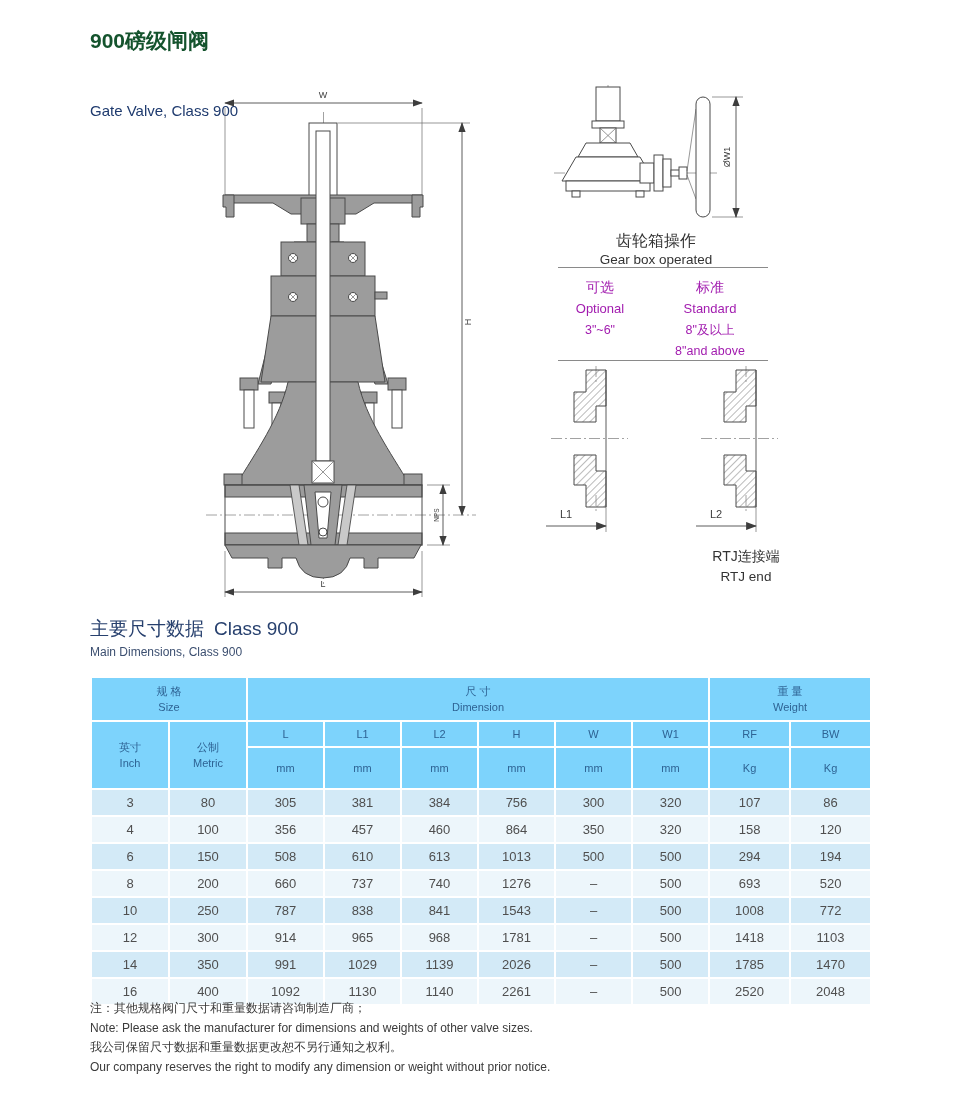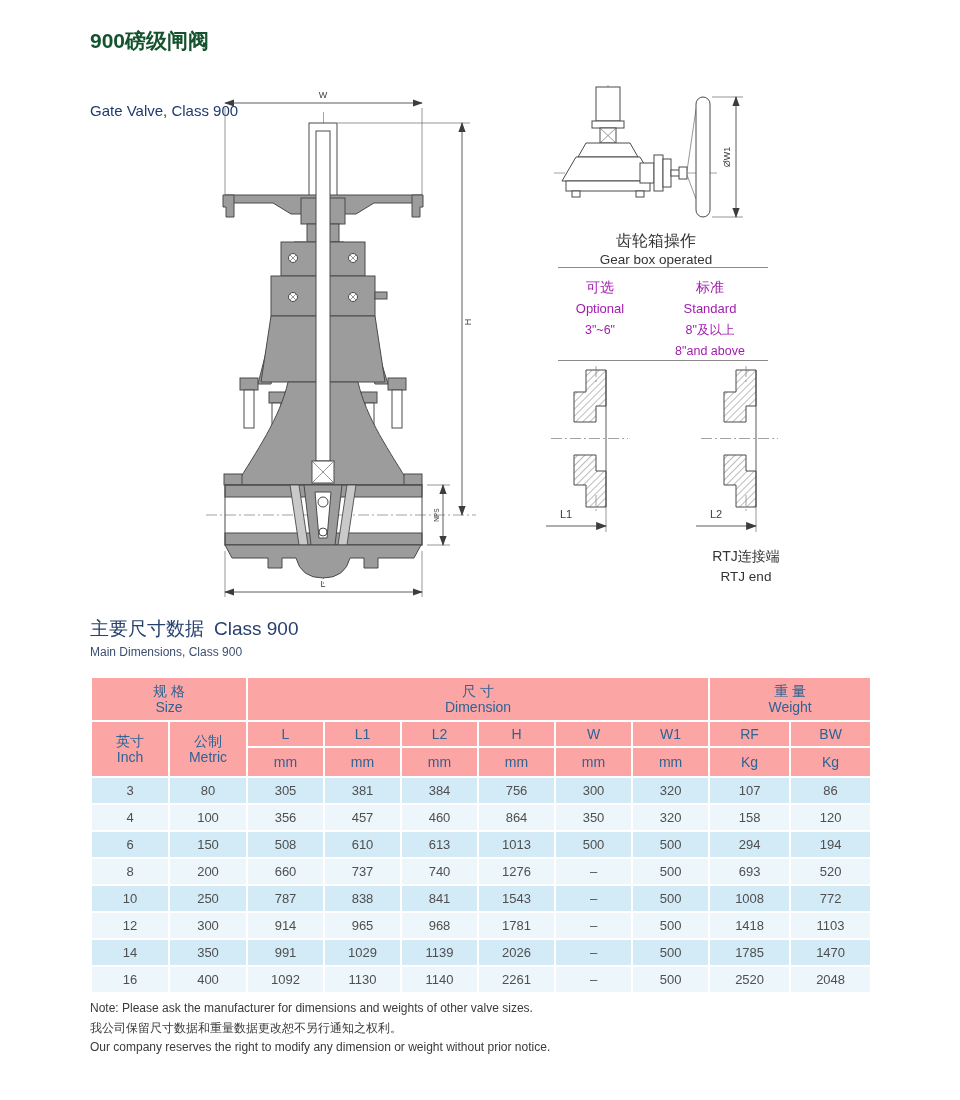--- a/index.html
+++ b/index.html
@@ -39,24 +39,24 @@
   .end-label.rf { left:538px; } .end-label.rtj { left:688px; }
   .end-label .zh { font-size:14px; line-height:20px; }
   .end-label .en { font-size:13.5px; line-height:21px; }
 
   .sec-title { position:absolute; left:90px; top:616px; font-size:19px; color:#27406e; font-weight:normal; }
   .sec-title .cls { margin-left:10px; }
   .sec-sub { position:absolute; left:90px; top:645px; font-size:12px; color:#3c4f70; }
 
   table.dims { position:absolute; left:90px; top:676px; width:780px; border-collapse:collapse; table-layout:fixed; }
   table.dims th, table.dims td { border:2px solid #fff; text-align:center; vertical-align:middle; }
-  table.dims th { background:#fca5a5; color:#2e6394; font-weight:normal; font-size:14px; line-height:16px; }
+  table.dims th { background:#7dd3fc; color:#2e6394; font-weight:normal; font-size:11px; line-height:16px; }
   table.dims tr.group-row th { height:44px; }
   table.dims tr.label-row th { height:26px; }
-  table.dims tr.unit-row th { height:30px; }
+  table.dims tr.unit-row th { height:42px; }
   table.dims td { height:27px; font-size:13px; color:#4f4f4f; }
   table.dims tbody tr:nth-child(odd) td { background:#d3eaf7; }
   table.dims tbody tr:nth-child(even) td { background:#edf6fb; }
 
   .notes { position:absolute; left:90px; top:999px; color:#3a3a3a; }
   .notes div { font-size:12px; line-height:19.5px; }
 </style>
 </head>
 <body>
 
@@ -438,18 +438,19 @@
           <td>2261</td>
           <td>–</td>
           <td>500</td>
           <td>2520</td>
           <td>2048</td>
         </tr>
       </tbody>
   </table>
 
   <div class="notes">
+    <div>注：其他规格阀门尺寸和重量数据请咨询制造厂商；</div>
     <div>Note: Please ask the manufacturer for dimensions and weights of other valve sizes.</div>
     <div>我公司保留尺寸数据和重量数据更改恕不另行通知之权利。</div>
     <div>Our company reserves the right to modify any dimension or weight without prior notice.</div>
   </div>
 
 </div>
 
 </body></html>

